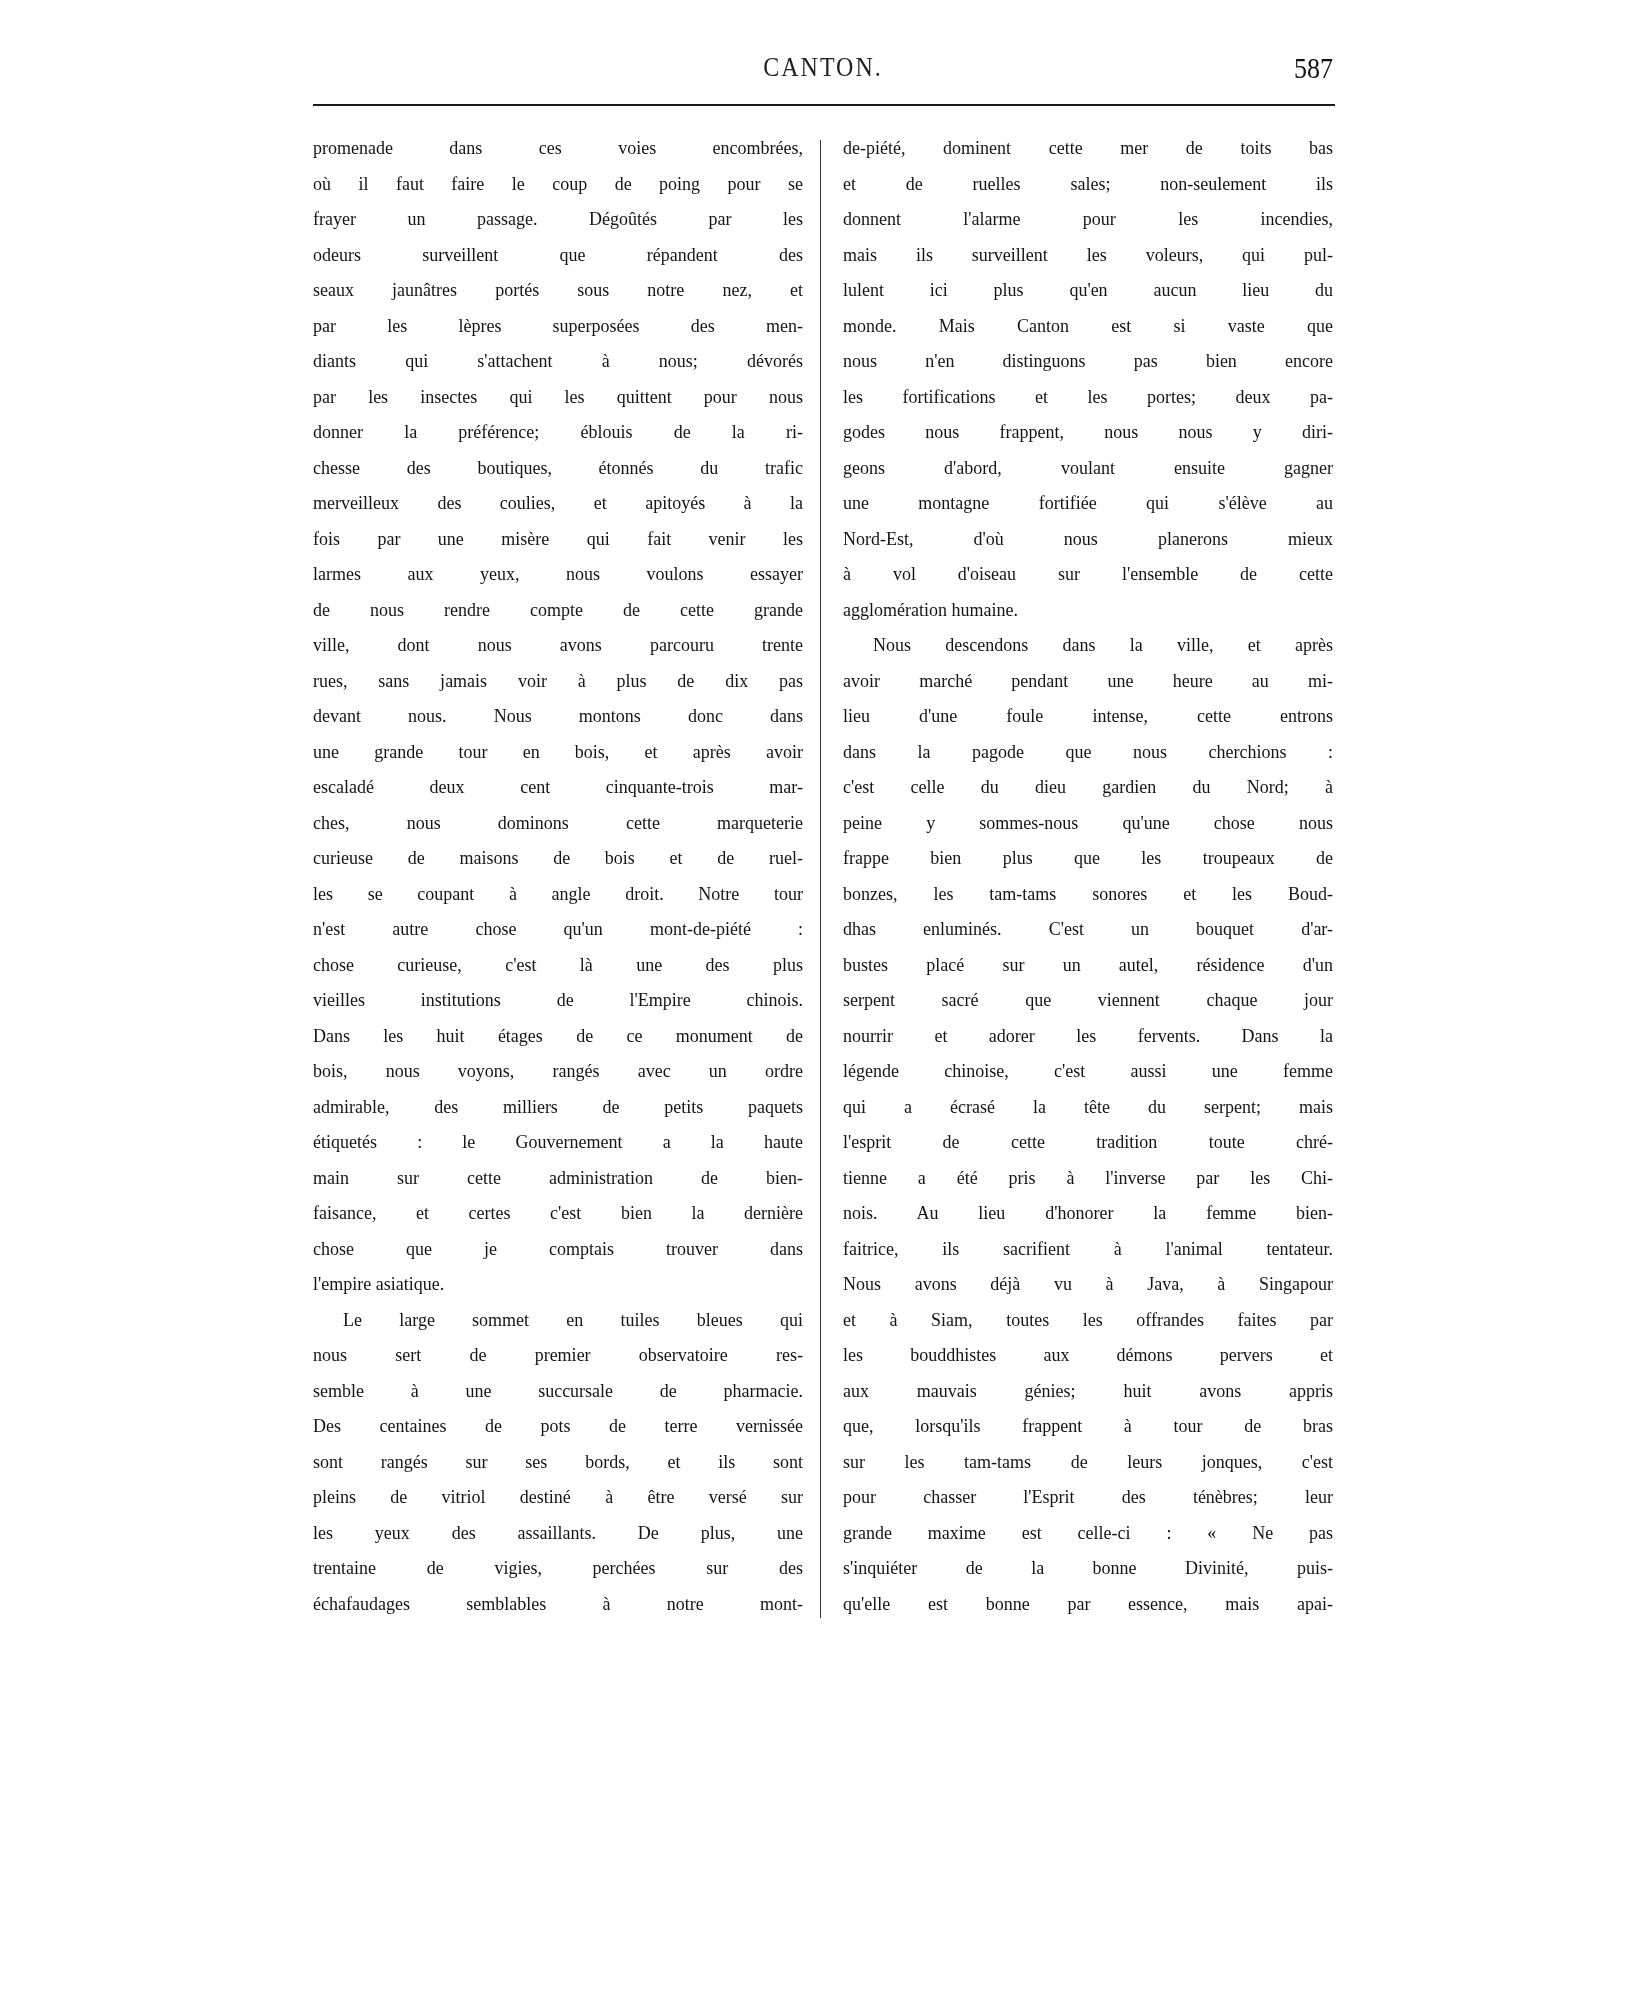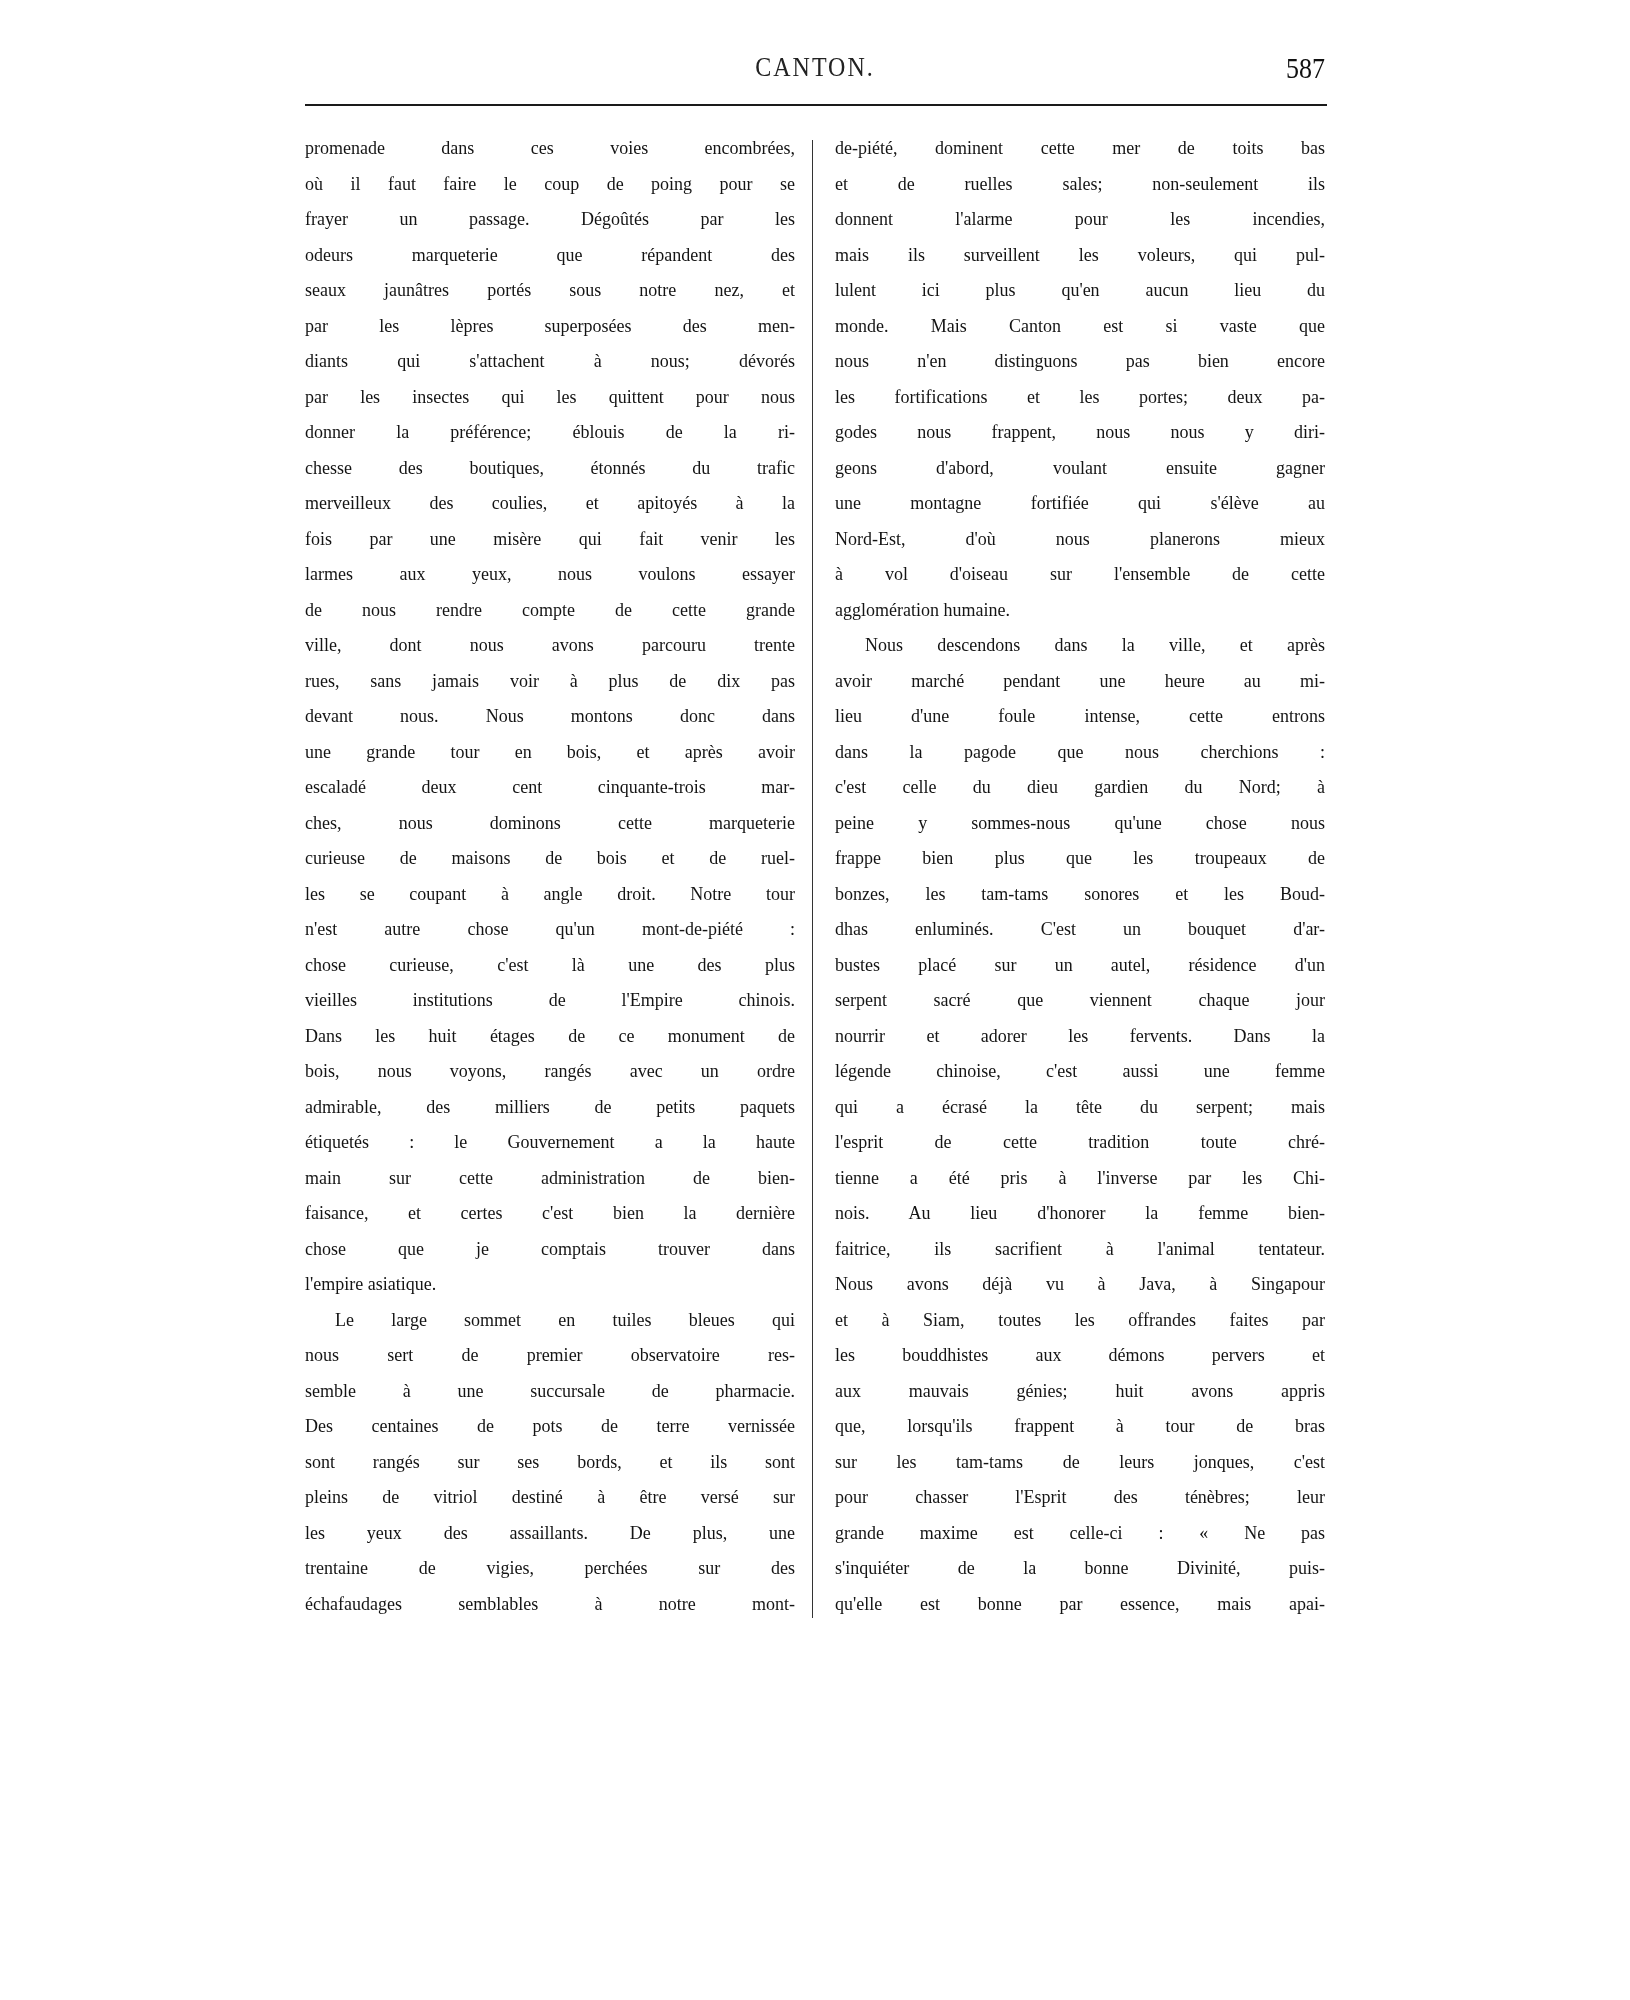--- a/index.html
+++ b/index.html
@@ -10,21 +10,21 @@
   body {
     width: 1630px;
     height: 2000px;
     position: relative;
     overflow: hidden;
     font-family: "Liberation Serif", "DejaVu Serif", serif;
     color: #141414;
   }
   .page {
     position: absolute;
-    left: 0; top: 0;
+    left: 8px; top: 0;
     width: 1608px; height: 2000px;
   }
   .running-head {
     position: absolute;
     left: 305px;
     top: 52px;
     width: 1020px;
     height: 40px;
   }
   .running-title {
@@ -96,21 +96,21 @@
   <div class="running-head">
     <div class="running-title">CANTON.</div>
     <div class="folio">587</div>
   </div>
   <div class="head-rule"></div>
 
   <div class="column col-left">
       <span class="line">promenade dans ces voies encombrées,</span>
       <span class="line">où il faut faire le coup de poing pour se</span>
       <span class="line">frayer un passage. Dégoûtés par les</span>
-      <span class="line">odeurs marqueterie que répandent des</span>
+      <span class="line">odeurs surveillent que répandent des</span>
       <span class="line">seaux jaunâtres portés sous notre nez, et</span>
       <span class="line">par les lèpres superposées des men-</span>
       <span class="line">diants qui s'attachent à nous; dévorés</span>
       <span class="line">par les insectes qui les quittent pour nous</span>
       <span class="line">donner la préférence; éblouis de la ri-</span>
       <span class="line">chesse des boutiques, étonnés du trafic</span>
       <span class="line">merveilleux des coulies, et apitoyés à la</span>
       <span class="line">fois par une misère qui fait venir les</span>
       <span class="line">larmes aux yeux, nous voulons essayer</span>
       <span class="line">de nous rendre compte de cette grande</span>

